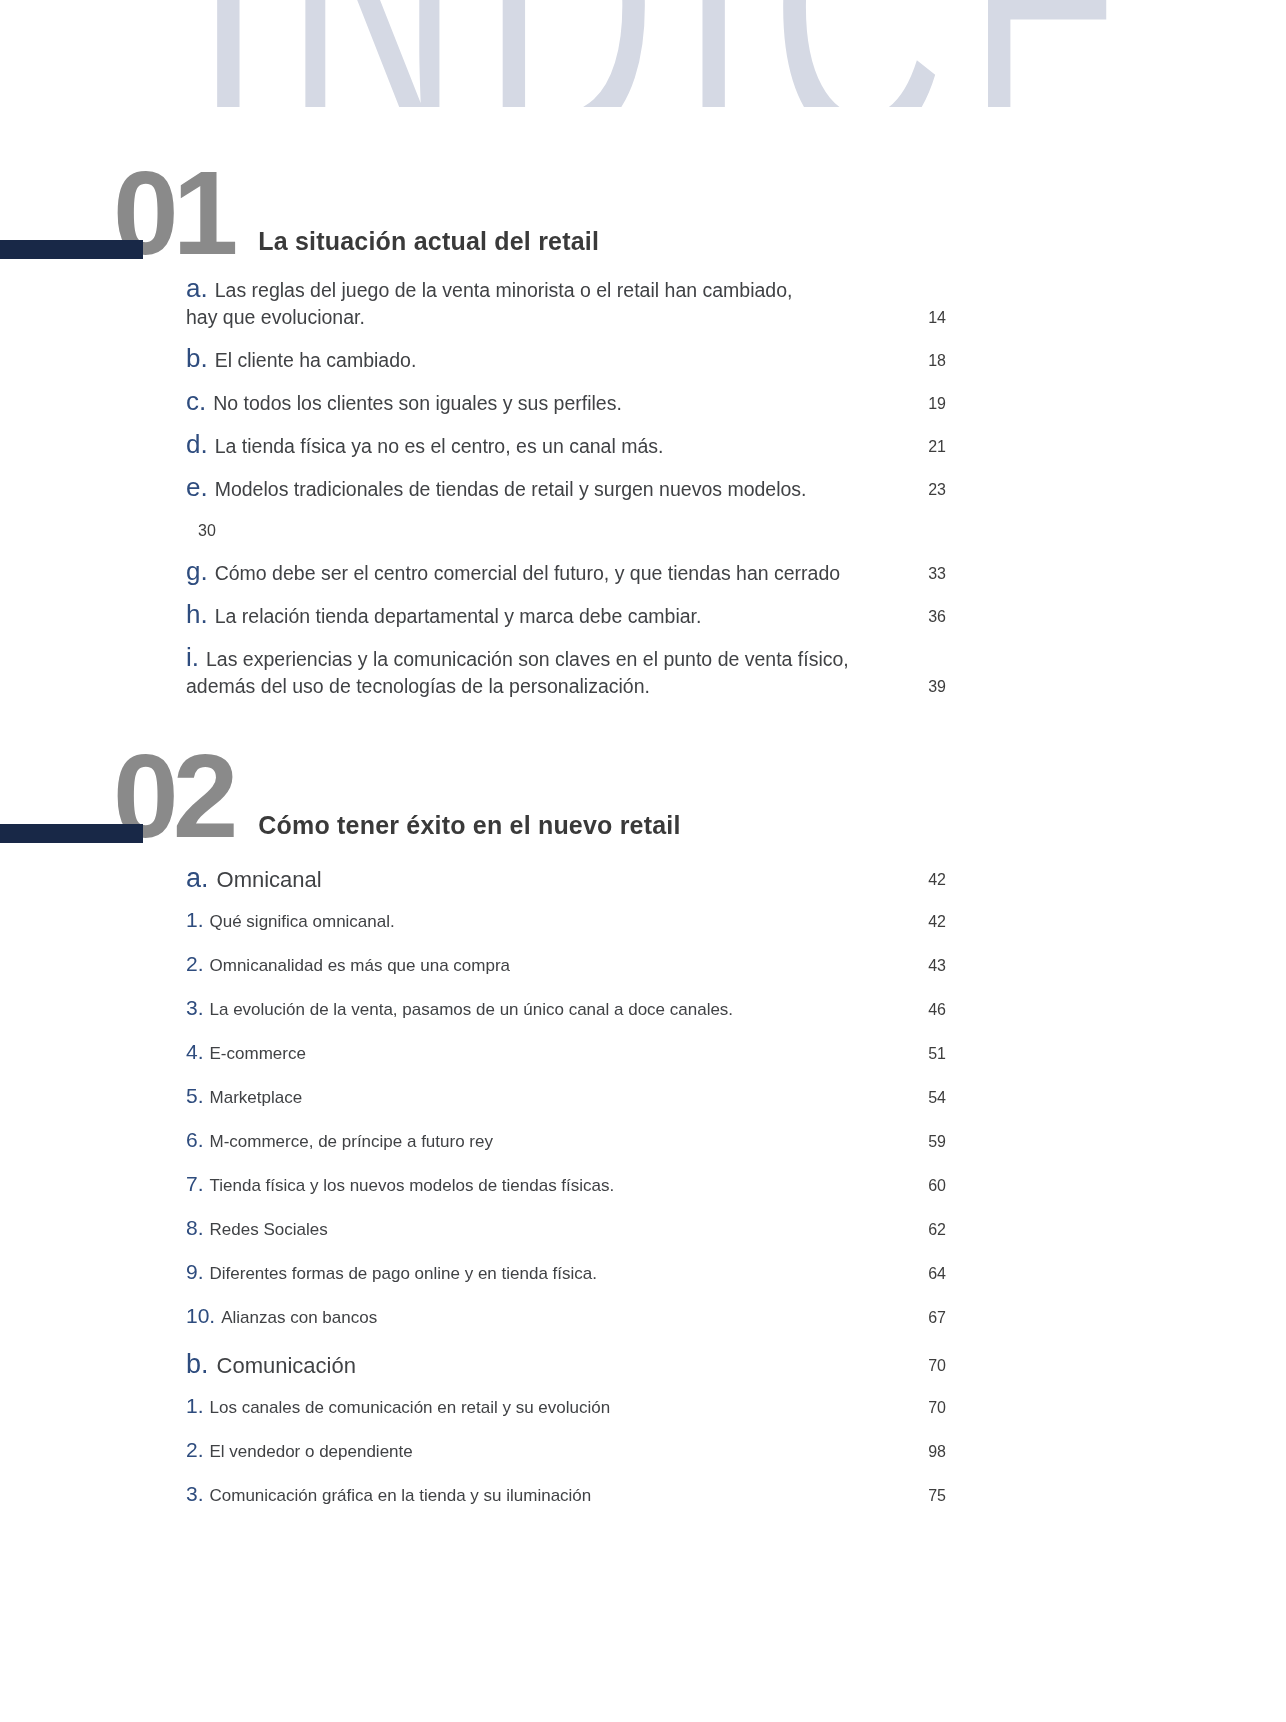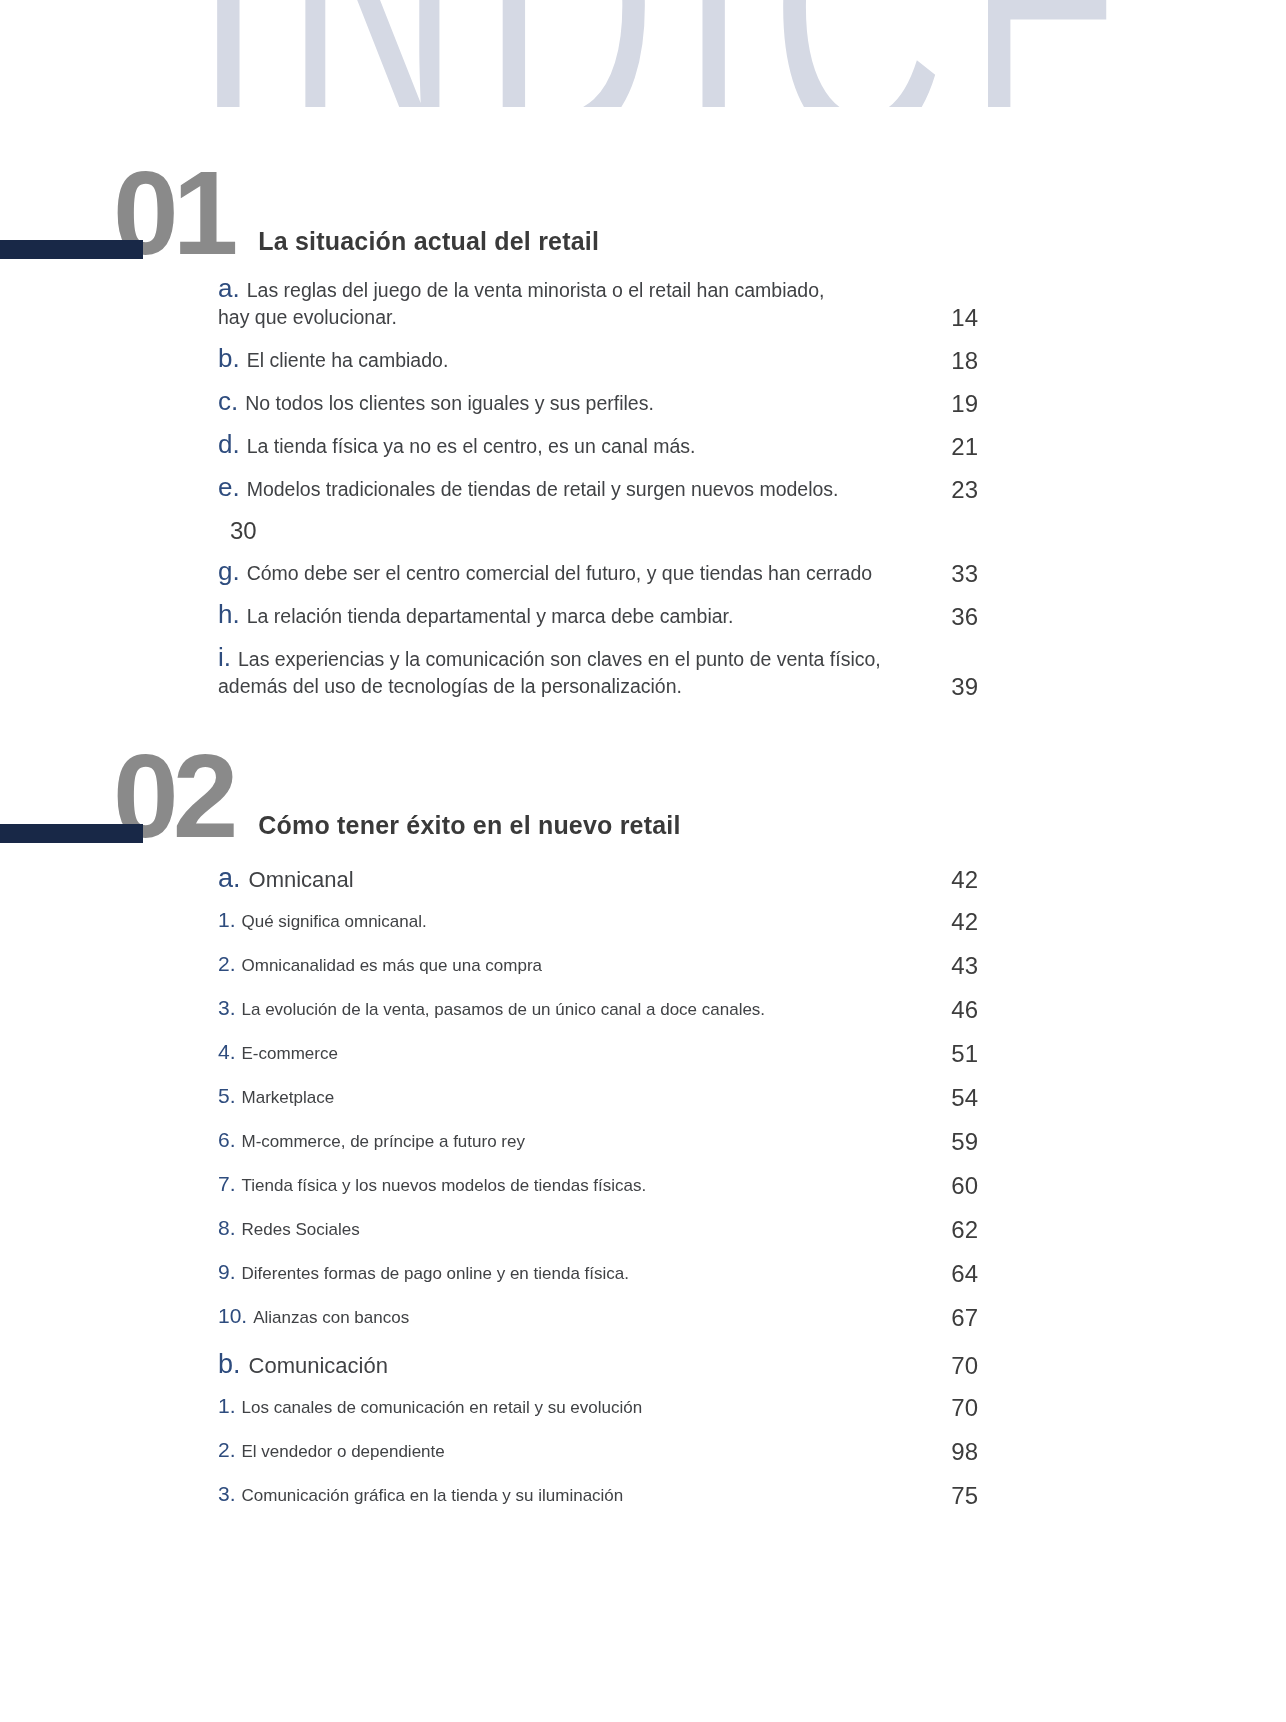--- a/index.html
+++ b/index.html
@@ -67,31 +67,30 @@
 
   
   .items{padding-left:186px;}
   .section-1 .items{margin-top:12px;}
   .section-2 .items{margin-top:16px;}
   .toc-row{
     display:flex;
     justify-content:space-between;
     align-items:flex-end;
     width:760px;
-    margin-left:32px;
   }
   .toc-text{
     margin:0;
     max-width:685px;
     color:#404245;
   }
   .toc-prefix{color:#2e4c7e;}
   .toc-line2{display:block;}
   .toc-page{
-    font-size:24px;
+    font-size:16px;
     color:#3d3d3d;
     line-height:inherit;
     padding-left:12px;
   }
 
   .v-letter{line-height:27px; margin-bottom:14px; font-size:19.5px;}
   .v-letter .toc-prefix{font-size:26px; margin-right:7px;}
   .v-letter-large{line-height:30px; margin-bottom:14px; font-size:22px;}
   .v-letter-large .toc-prefix{font-size:27px; margin-right:8px;}
   .v-number{line-height:22px; margin-bottom:20px; font-size:17px;}

